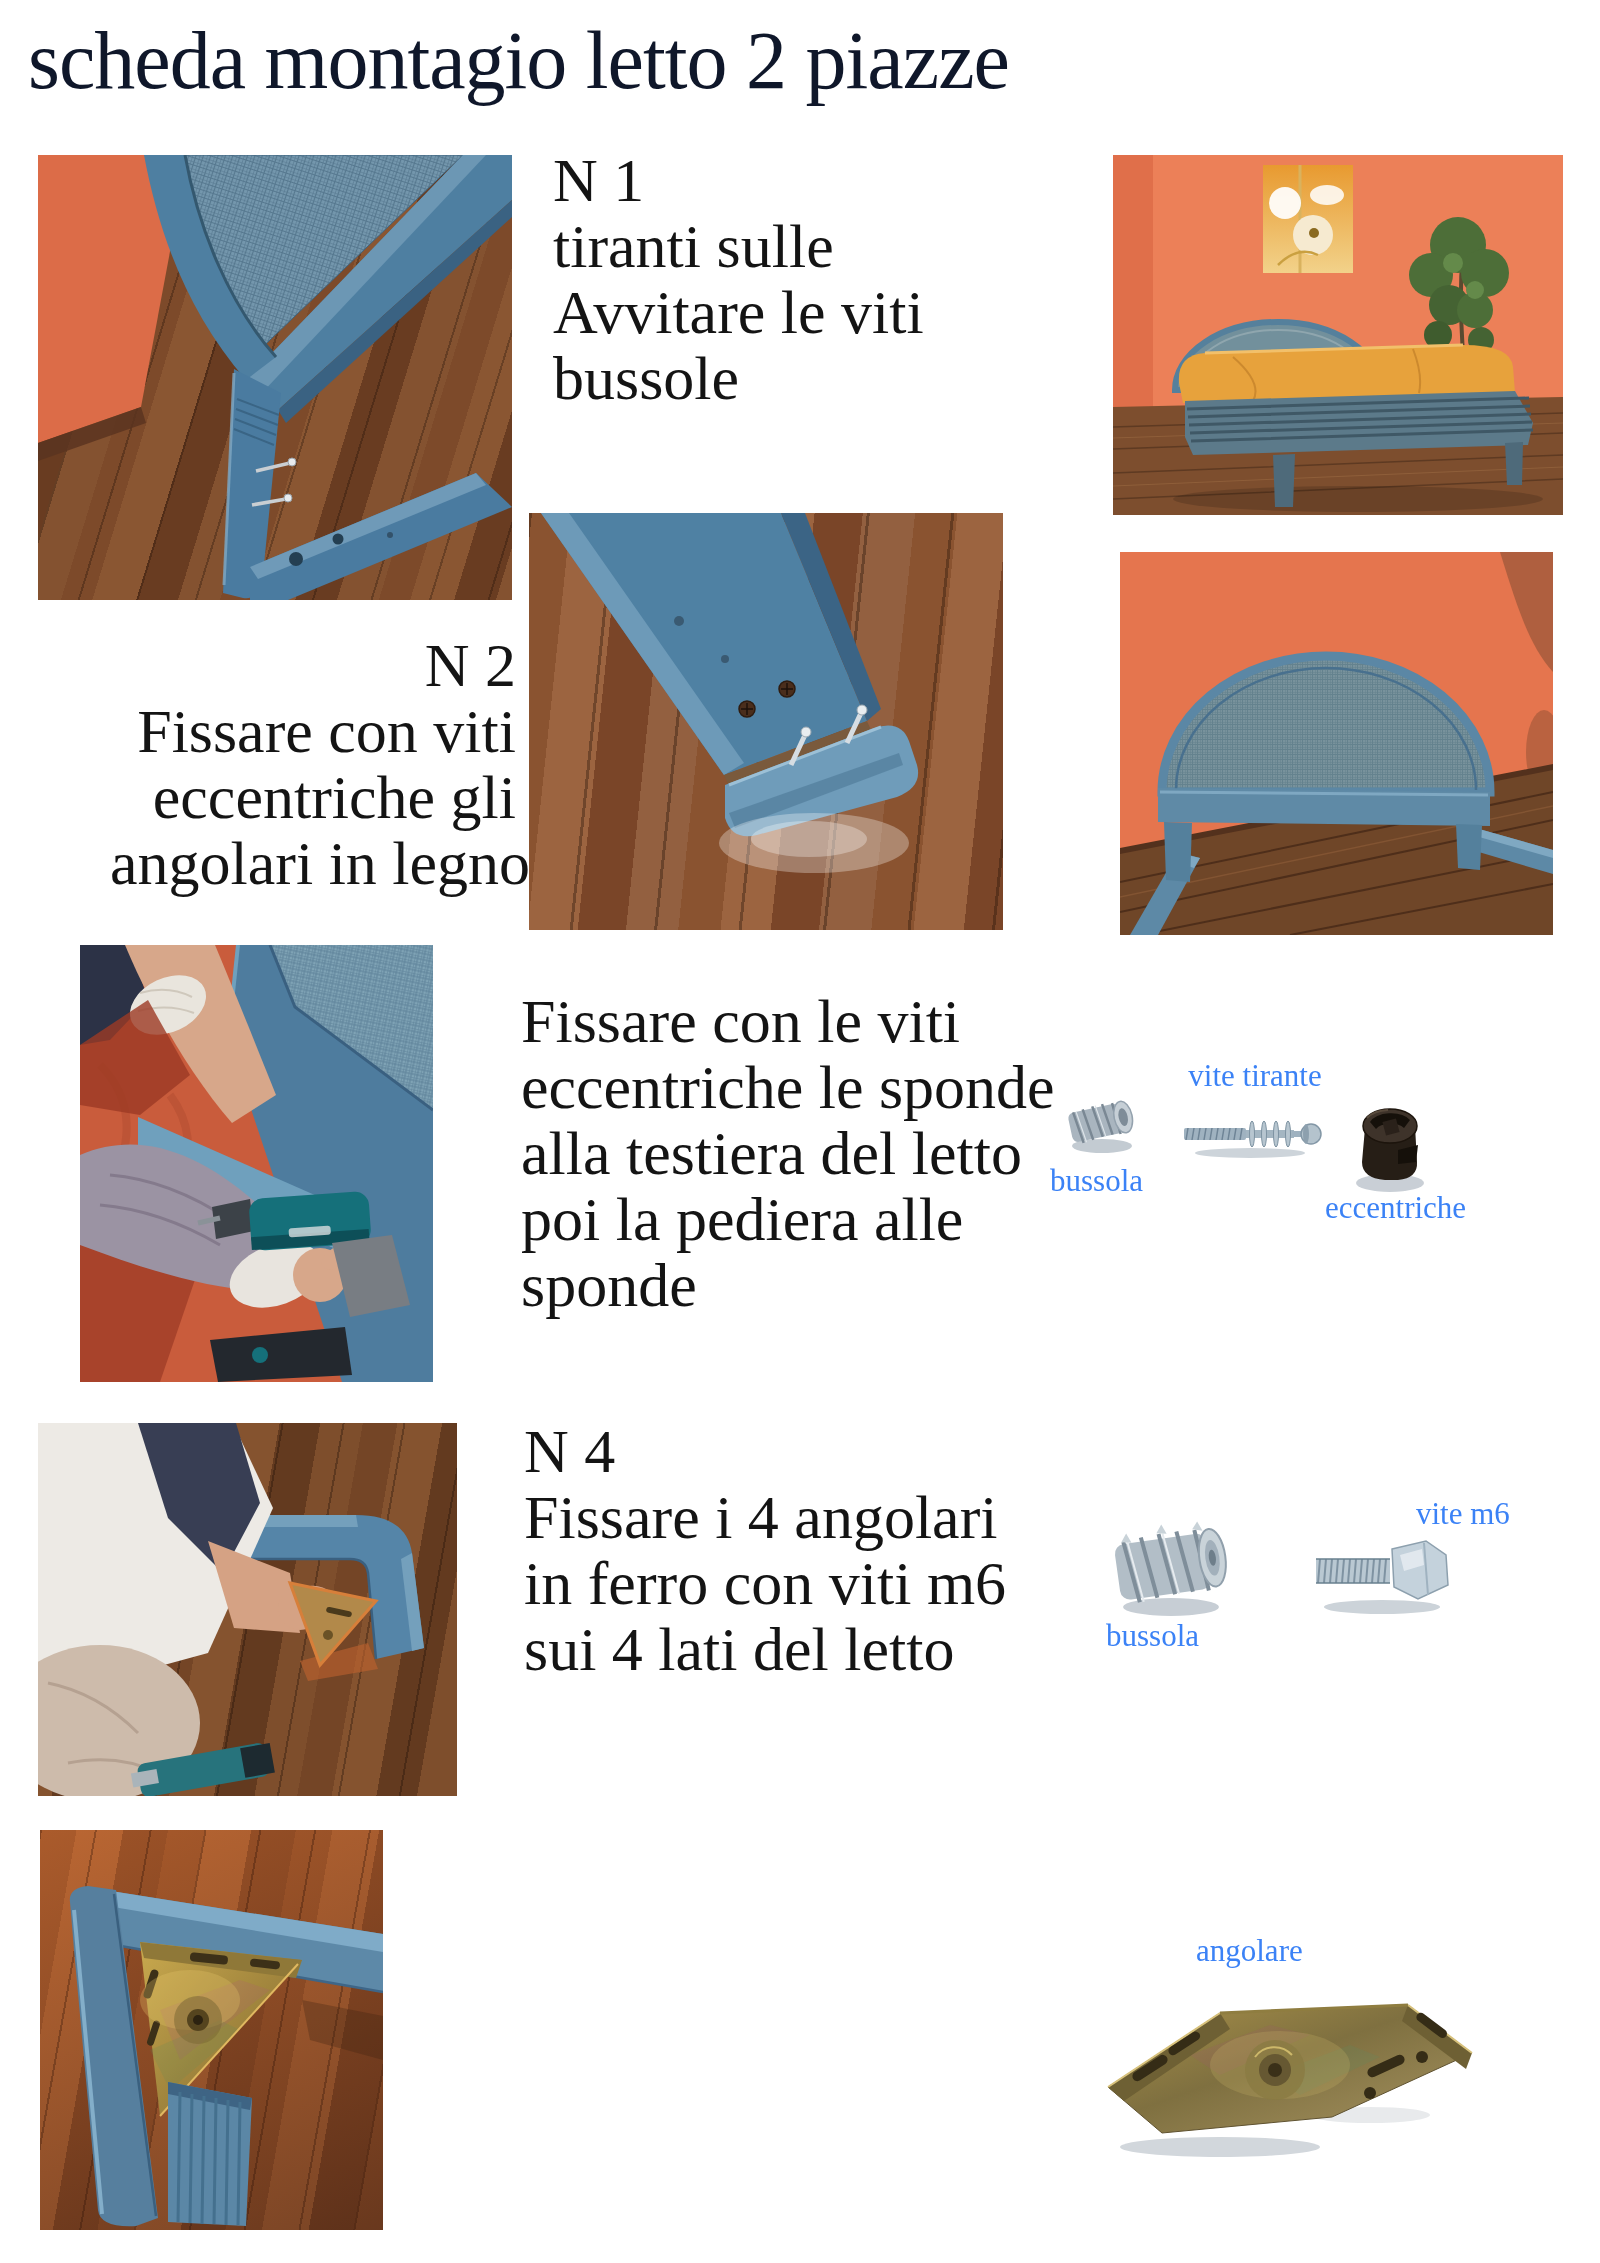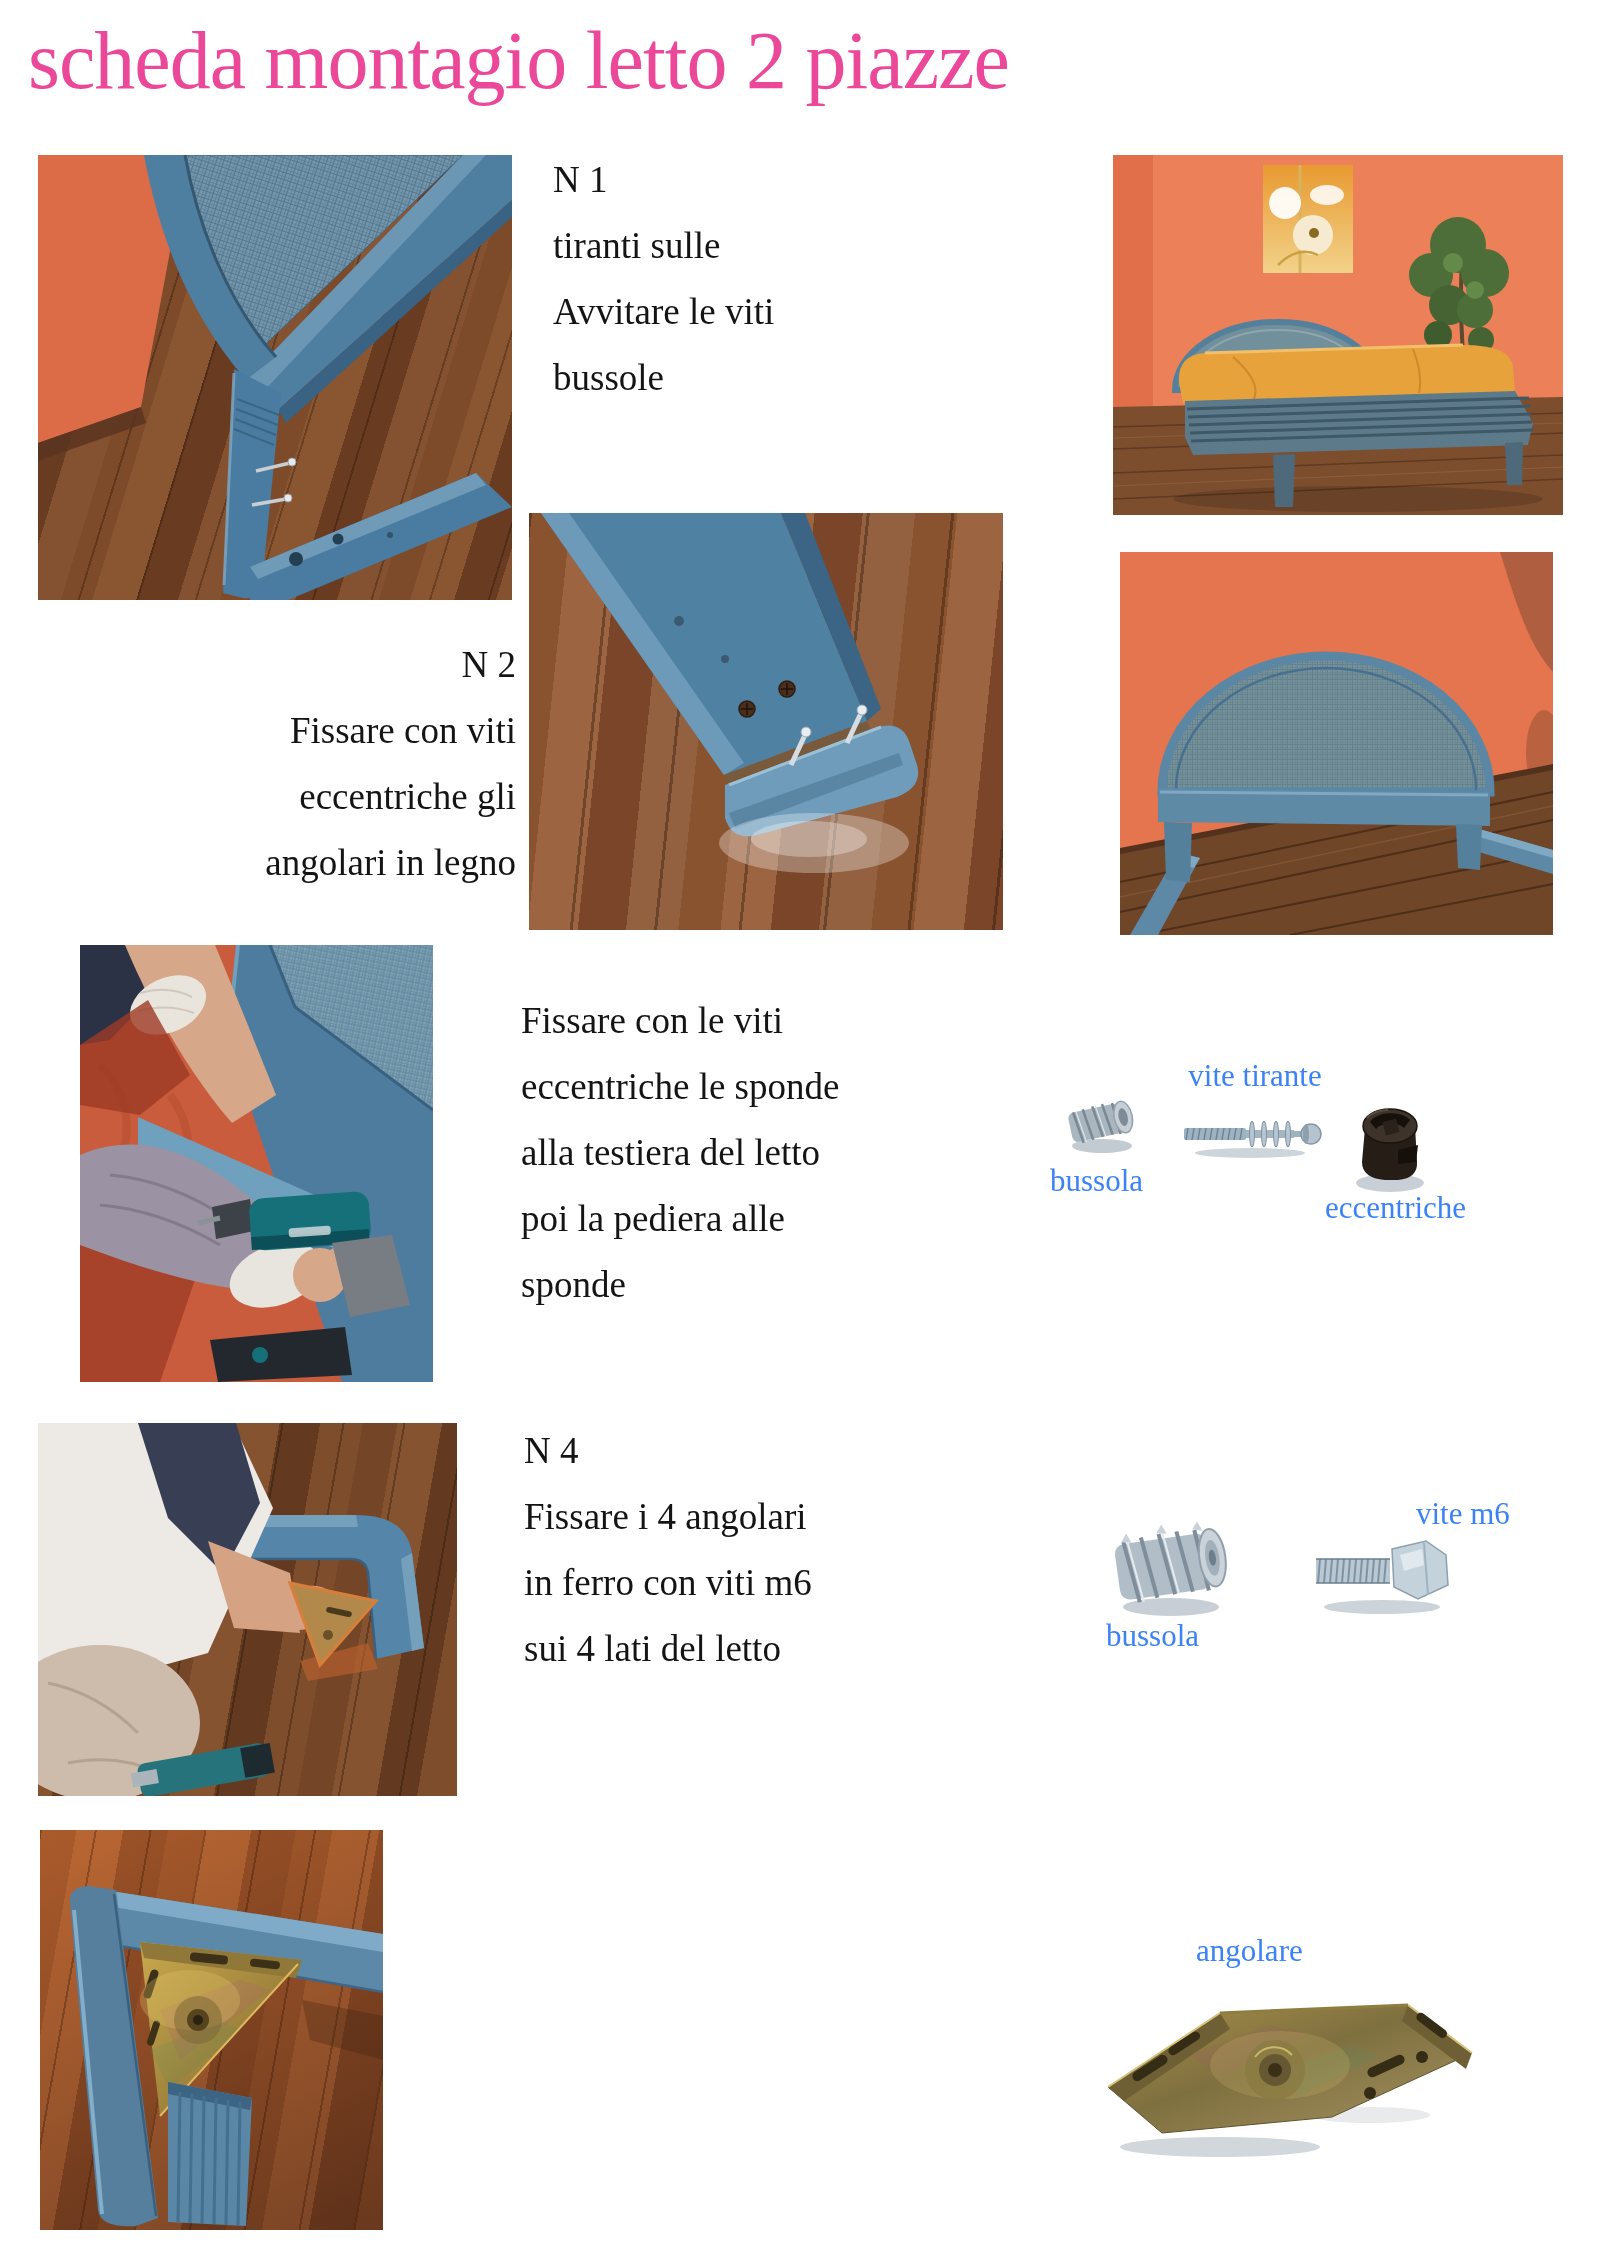--- a/index.html
+++ b/index.html
@@ -1,35 +1,35 @@
 <!DOCTYPE html>
 <html><head>
 <meta charset="utf-8">
 <style>
   html,body{margin:0;padding:0;background:#ffffff;}
   #page{position:relative;width:1600px;height:2263px;background:#ffffff;overflow:hidden;
         font-family:"Liberation Serif",serif;color:#101010;}
   #title{position:absolute;left:28px;top:14px;font-size:82px;letter-spacing:-1px;
-         color:#ec4899;white-space:nowrap;}
+         color:#0f172a;white-space:nowrap;}
   .photo{position:absolute;overflow:hidden;}
   .photo svg{display:block;width:100%;height:100%;}
   .wood-a{background:
      repeating-linear-gradient(107deg, rgba(20,8,2,.28) 0 2px, rgba(0,0,0,0) 2px 56px),
      repeating-linear-gradient(107deg,#7d4a2a 0 30px,#8a5632 30px 72px,#693c21 72px 112px,#845230 112px 152px);}
   .wood-b{background:
      repeating-linear-gradient(96deg, rgba(30,14,4,.35) 0 3px, rgba(0,0,0,0) 3px 84px),
      repeating-linear-gradient(96deg,#8a5330 0 42px,#9c6440 42px 92px,#7a4528 92px 140px,#936040 140px 192px);}
   .wood-c{background:
      repeating-linear-gradient(100deg, rgba(20,8,2,.3) 0 2px, rgba(0,0,0,0) 2px 60px),
      repeating-linear-gradient(100deg,#744526 0 34px,#85532f 34px 78px,#633a1f 78px 118px,#7e4e2c 118px 160px);}
   .wood-d{background:
      repeating-linear-gradient(100deg, rgba(40,14,4,.3) 0 2px, rgba(0,0,0,0) 2px 54px),
      linear-gradient(155deg, rgba(255,130,50,.28), rgba(20,5,0,.28)),
      repeating-linear-gradient(100deg,#8a4c29 0 36px,#a05c33 36px 82px,#7a4224 82px 126px);}
-  .step{position:absolute;font-size:37px;line-height:66px;color:#141414;}
+  .step{position:absolute;font-size:62px;line-height:66px;color:#141414;}
   .step div{white-space:nowrap;}
   .hw-label{position:absolute;font-size:31px;color:#3b82f6;white-space:nowrap;}
 </style>
 </head>
 <body>
 
 <div id="page">
 
   <div id="title">scheda montagio letto 2 piazze</div>
 

